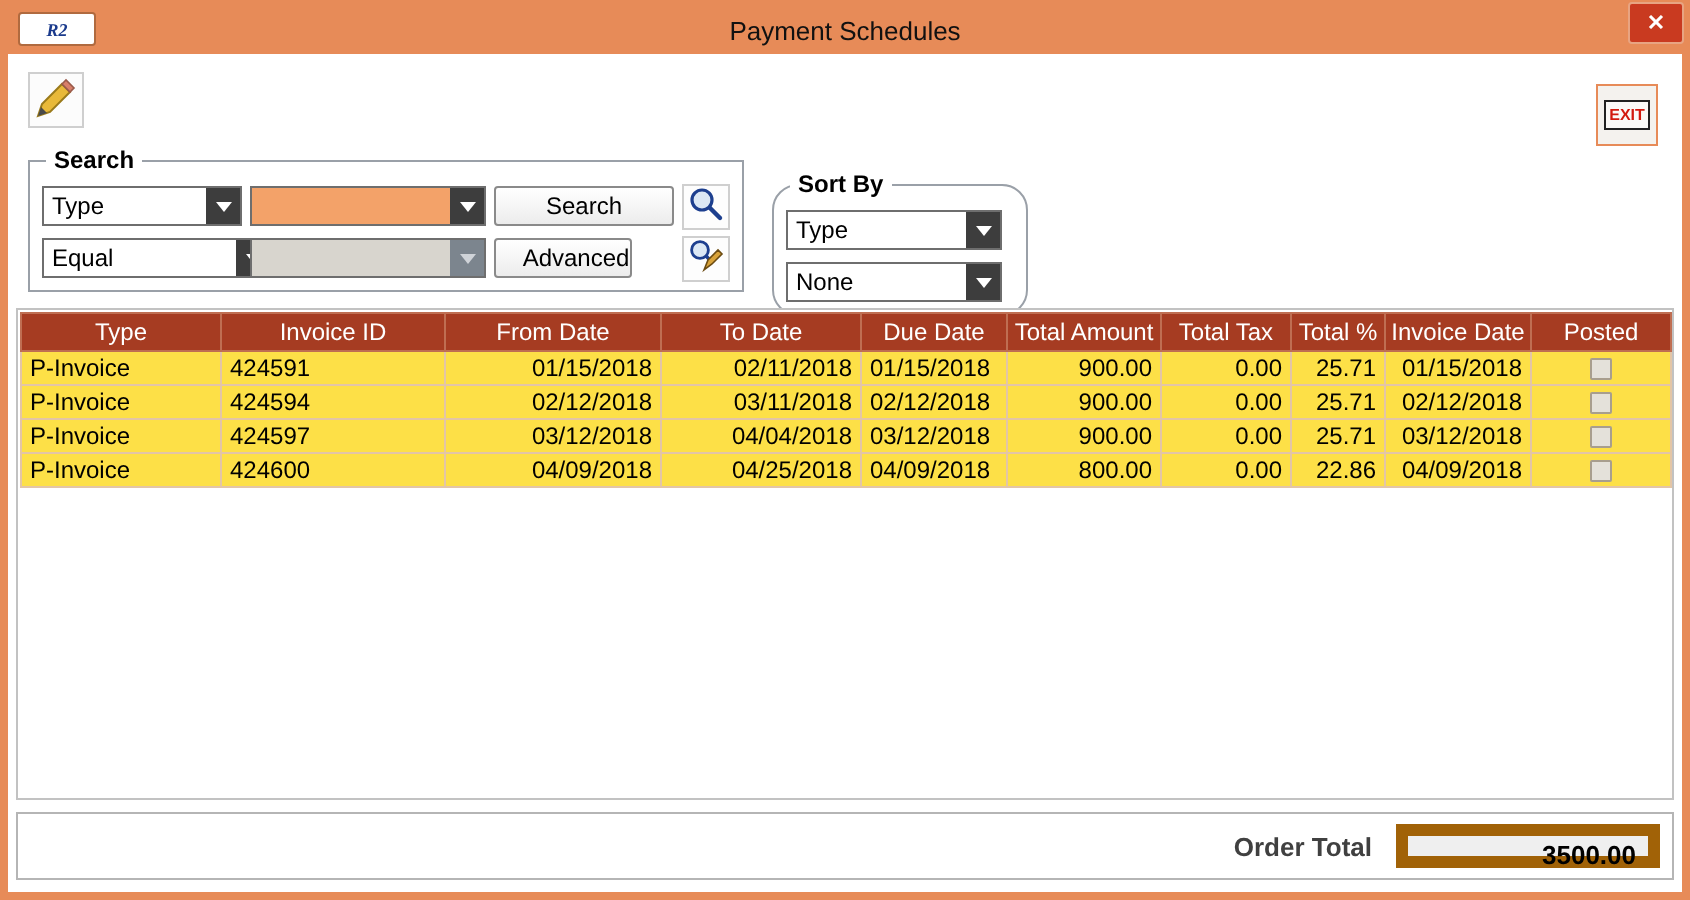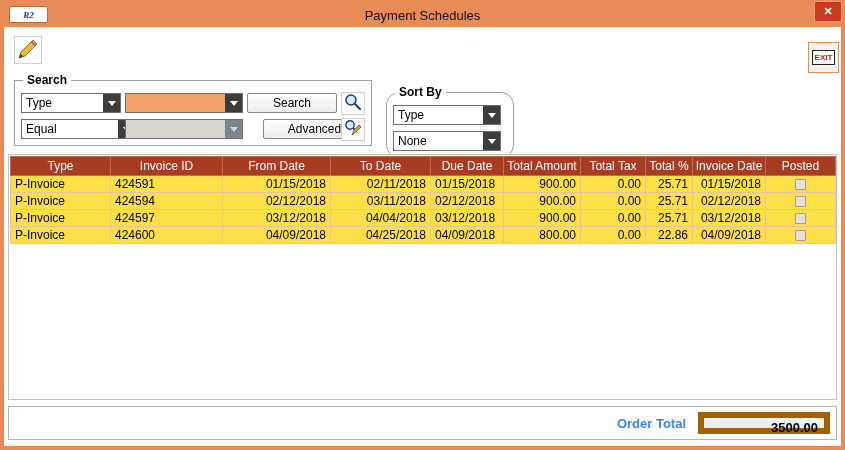--- a/index.html
+++ b/index.html
@@ -31,21 +31,21 @@
     display:flex;align-items:center;justify-content:center;cursor:pointer;
   }
   .content{position:absolute;top:24px;left:0;right:0;bottom:0;background:#fff;}
 
   
   .tool-btn{
     position:absolute;background:#fcfcfc;border:1px solid #cfcfcf;
     display:flex;align-items:center;justify-content:center;cursor:pointer;
   }
   .edit-btn{left:10px;top:8px;width:28px;height:28px;}
-  .exit-btn{right:2px;top:14px;width:31px;height:31px;border:1px solid var(--c-titlebar,#E78B58);background:#f4f2ee;}
+  .exit-btn{right:12px;top:14px;width:31px;height:31px;border:1px solid var(--c-titlebar,#E78B58);background:#f4f2ee;}
   .exit-inner{border:1px solid #222;padding:2px 2px;color:#D21A0F;font-size:8px;font-weight:bold;letter-spacing:0px;background:#fbfaf8;}
 
   
   .groupbox{position:absolute;border:1px solid #9aa0a8;background:#fff;}
   .gb-search{left:10px;top:52px;width:358px;height:66px;}
   .gb-sort{left:382px;top:64px;width:128px;height:66px;border-radius:13px;}
   .gb-legend{
     position:absolute;top:-8px;left:8px;background:#fff;
     padding:0 4px;font-weight:bold;font-size:12px;color:#000;
   }
@@ -107,21 +107,21 @@
     background:#e4e1da;border:1px solid #a89e8e;border-radius:1px;
   }
 
   
   .footer-panel{
     position:absolute;left:4px;right:4px;bottom:6px;height:34px;
     border:1px solid #b5b5b5;background:#fff;
     display:flex;align-items:center;justify-content:flex-end;gap:12px;
     padding-right:6px;
   }
-  .footer-label{font-size:13px;font-weight:bold;color:#3b82f6;}
+  .footer-label{font-size:13px;font-weight:bold;color:#404040;}
   .footer-value{
     width:132px;height:22px;border:6px solid #a16207;background:#efefef;
     font-size:13px;font-weight:bold;text-align:right;line-height:20px;
     padding-right:6px;
   }
 </style>
 </head>
 <body>
 
 <div class="window">
@@ -171,21 +171,21 @@
       </div>
 
       <div class="combo" style="left:6px;top:38px;width:115px;">
         <span class="combo-text">Equal</span>
         <span class="combo-arrow"></span>
       </div>
       <div class="combo dis" style="left:110px;top:38px;width:118px;">
         <span class="combo-text"></span>
         <span class="combo-arrow"></span>
       </div>
-      <div class="btn" style="left:248px;top:38px;width:90px;padding-left:13px;">
+      <div class="btn" style="left:232px;top:38px;width:69px;padding-left:13px;">
         <span>Advanced</span>
       </div>
       <div class="icon-btn" style="left:326px;top:37px;">
         <span>
           <svg width="20" height="20" viewBox="0 0 20 20">
             <circle cx="7" cy="7" r="4.2" fill="#dce8f5" stroke="#1d3f8f" stroke-width="1.4"></circle>
             <line x1="10" y1="10" x2="13" y2="13" stroke="#1d3f8f" stroke-width="1.8"></line>
             <polygon points="9,17 11,12 16,7 18,9 13,14" fill="#d9a33a" stroke="#6b4b12" stroke-width="0.8"></polygon>
           </svg>
         </span>

